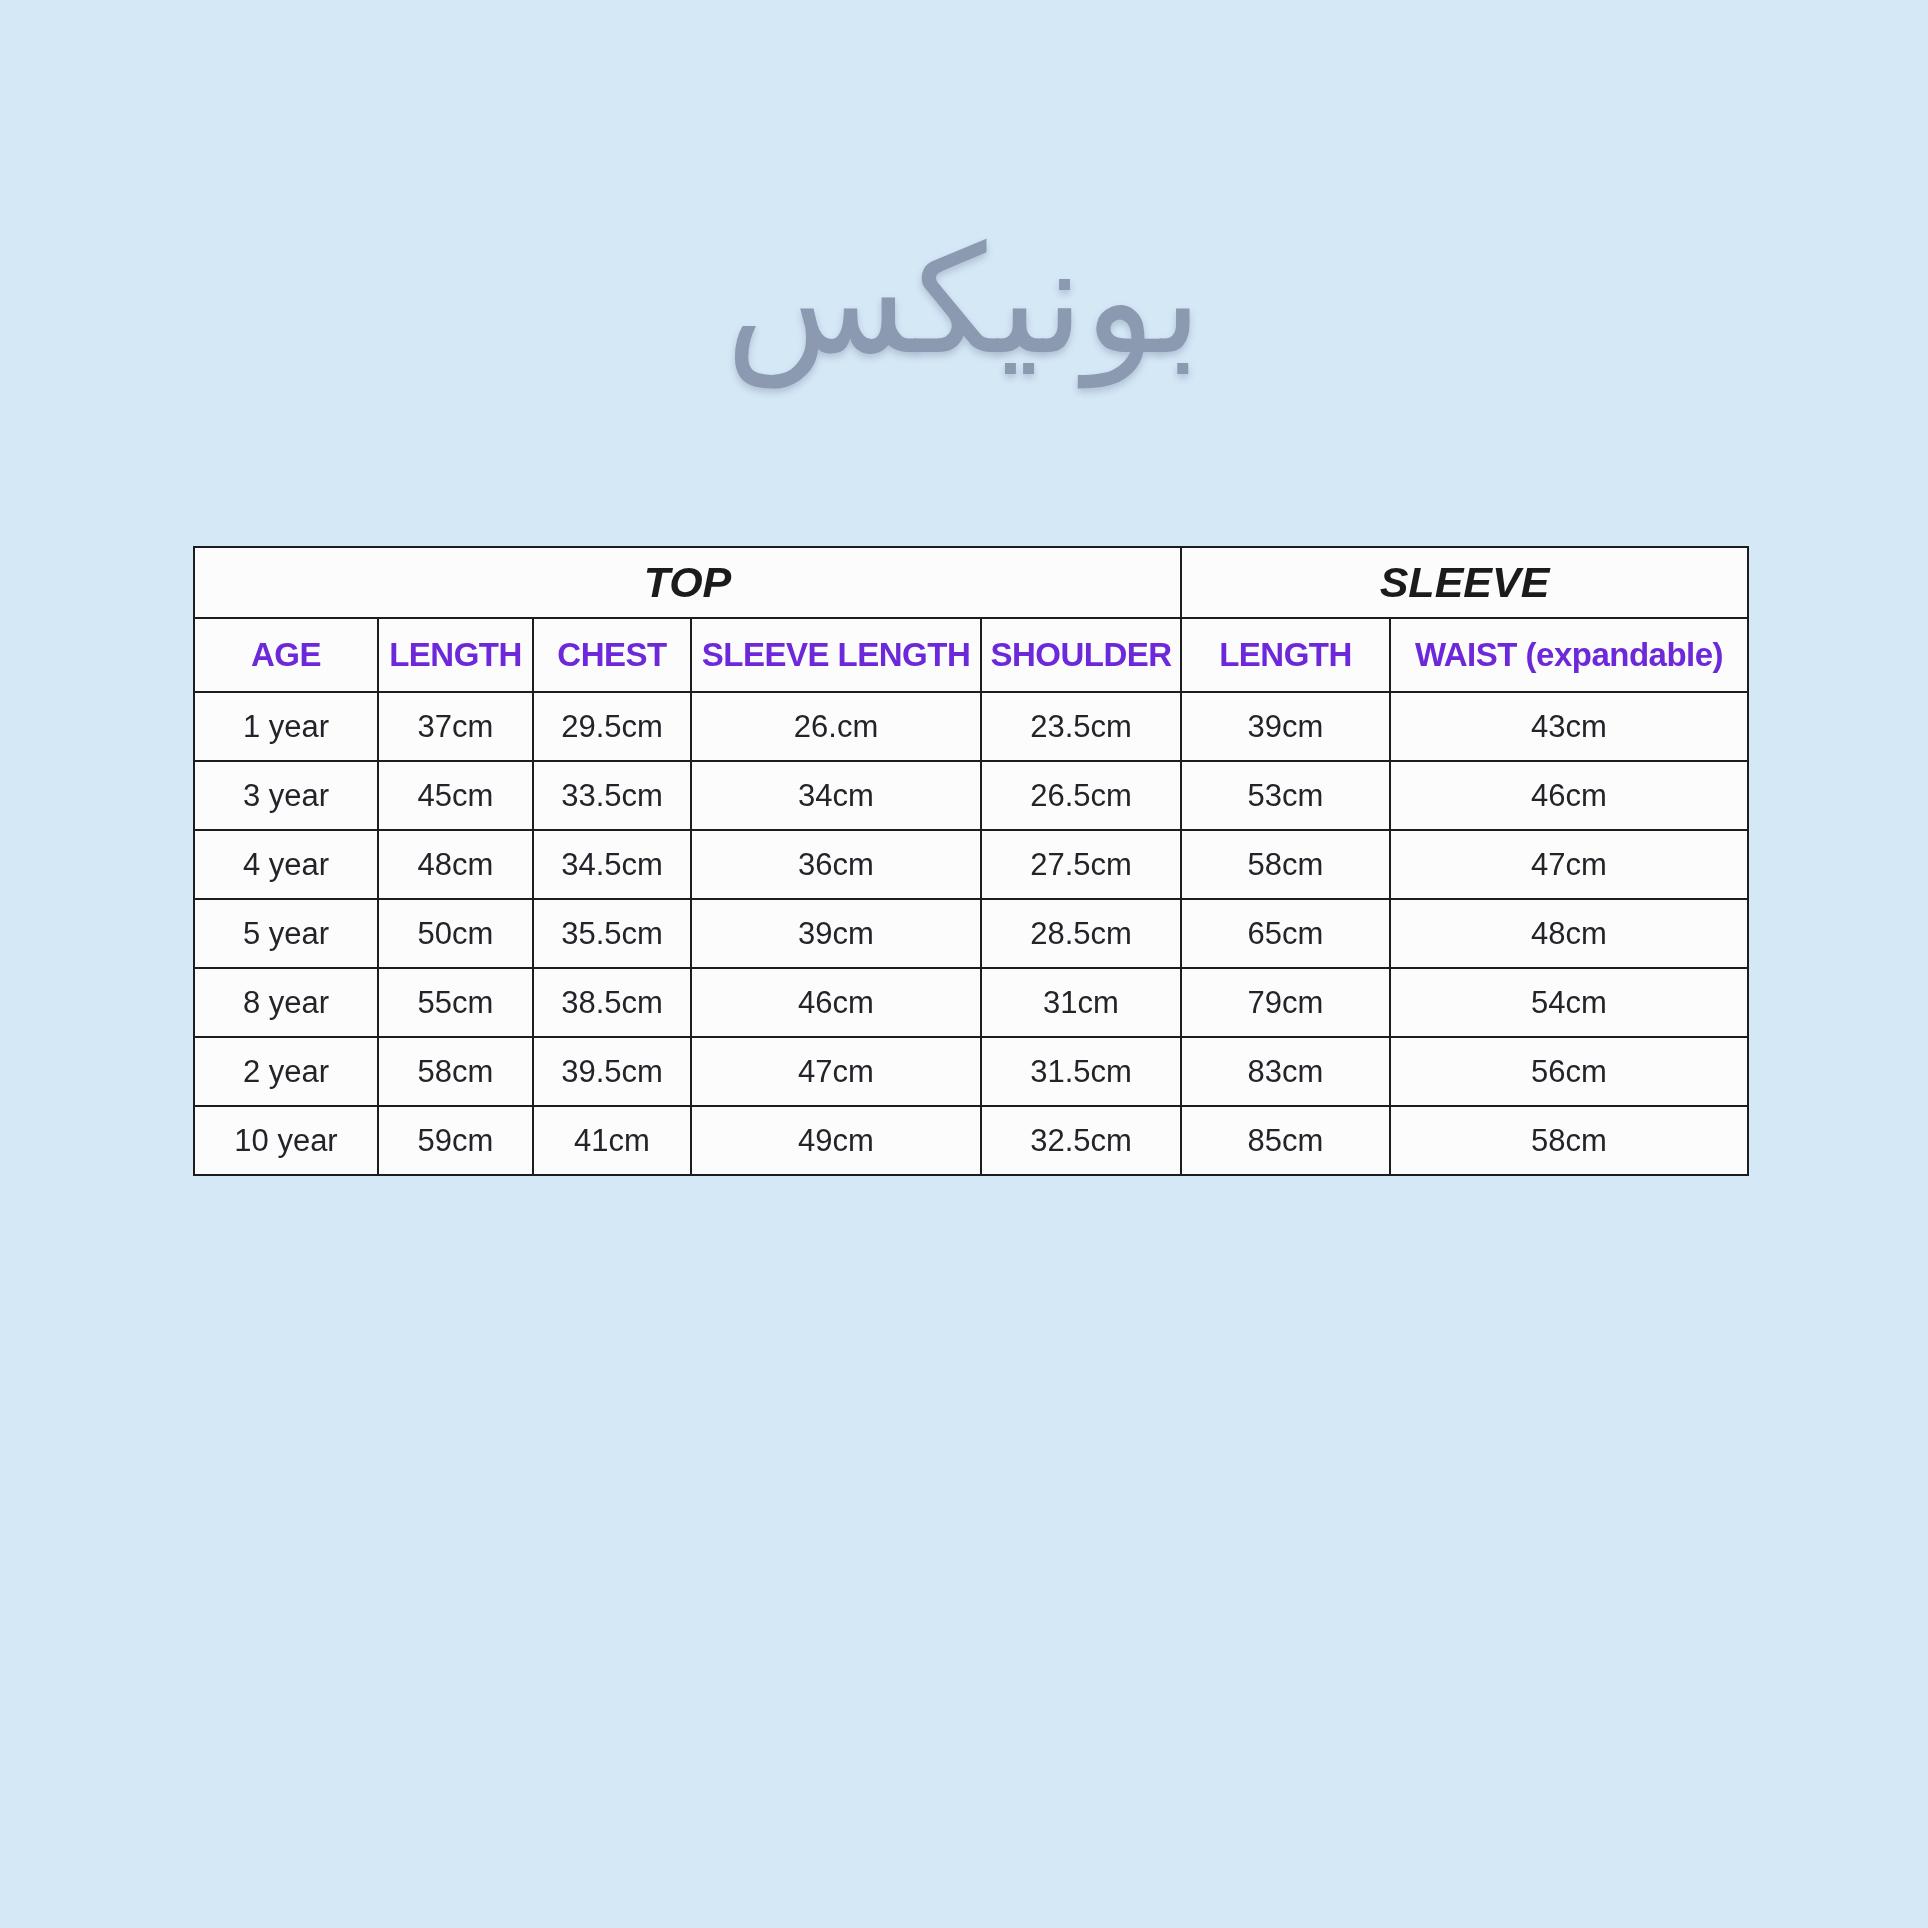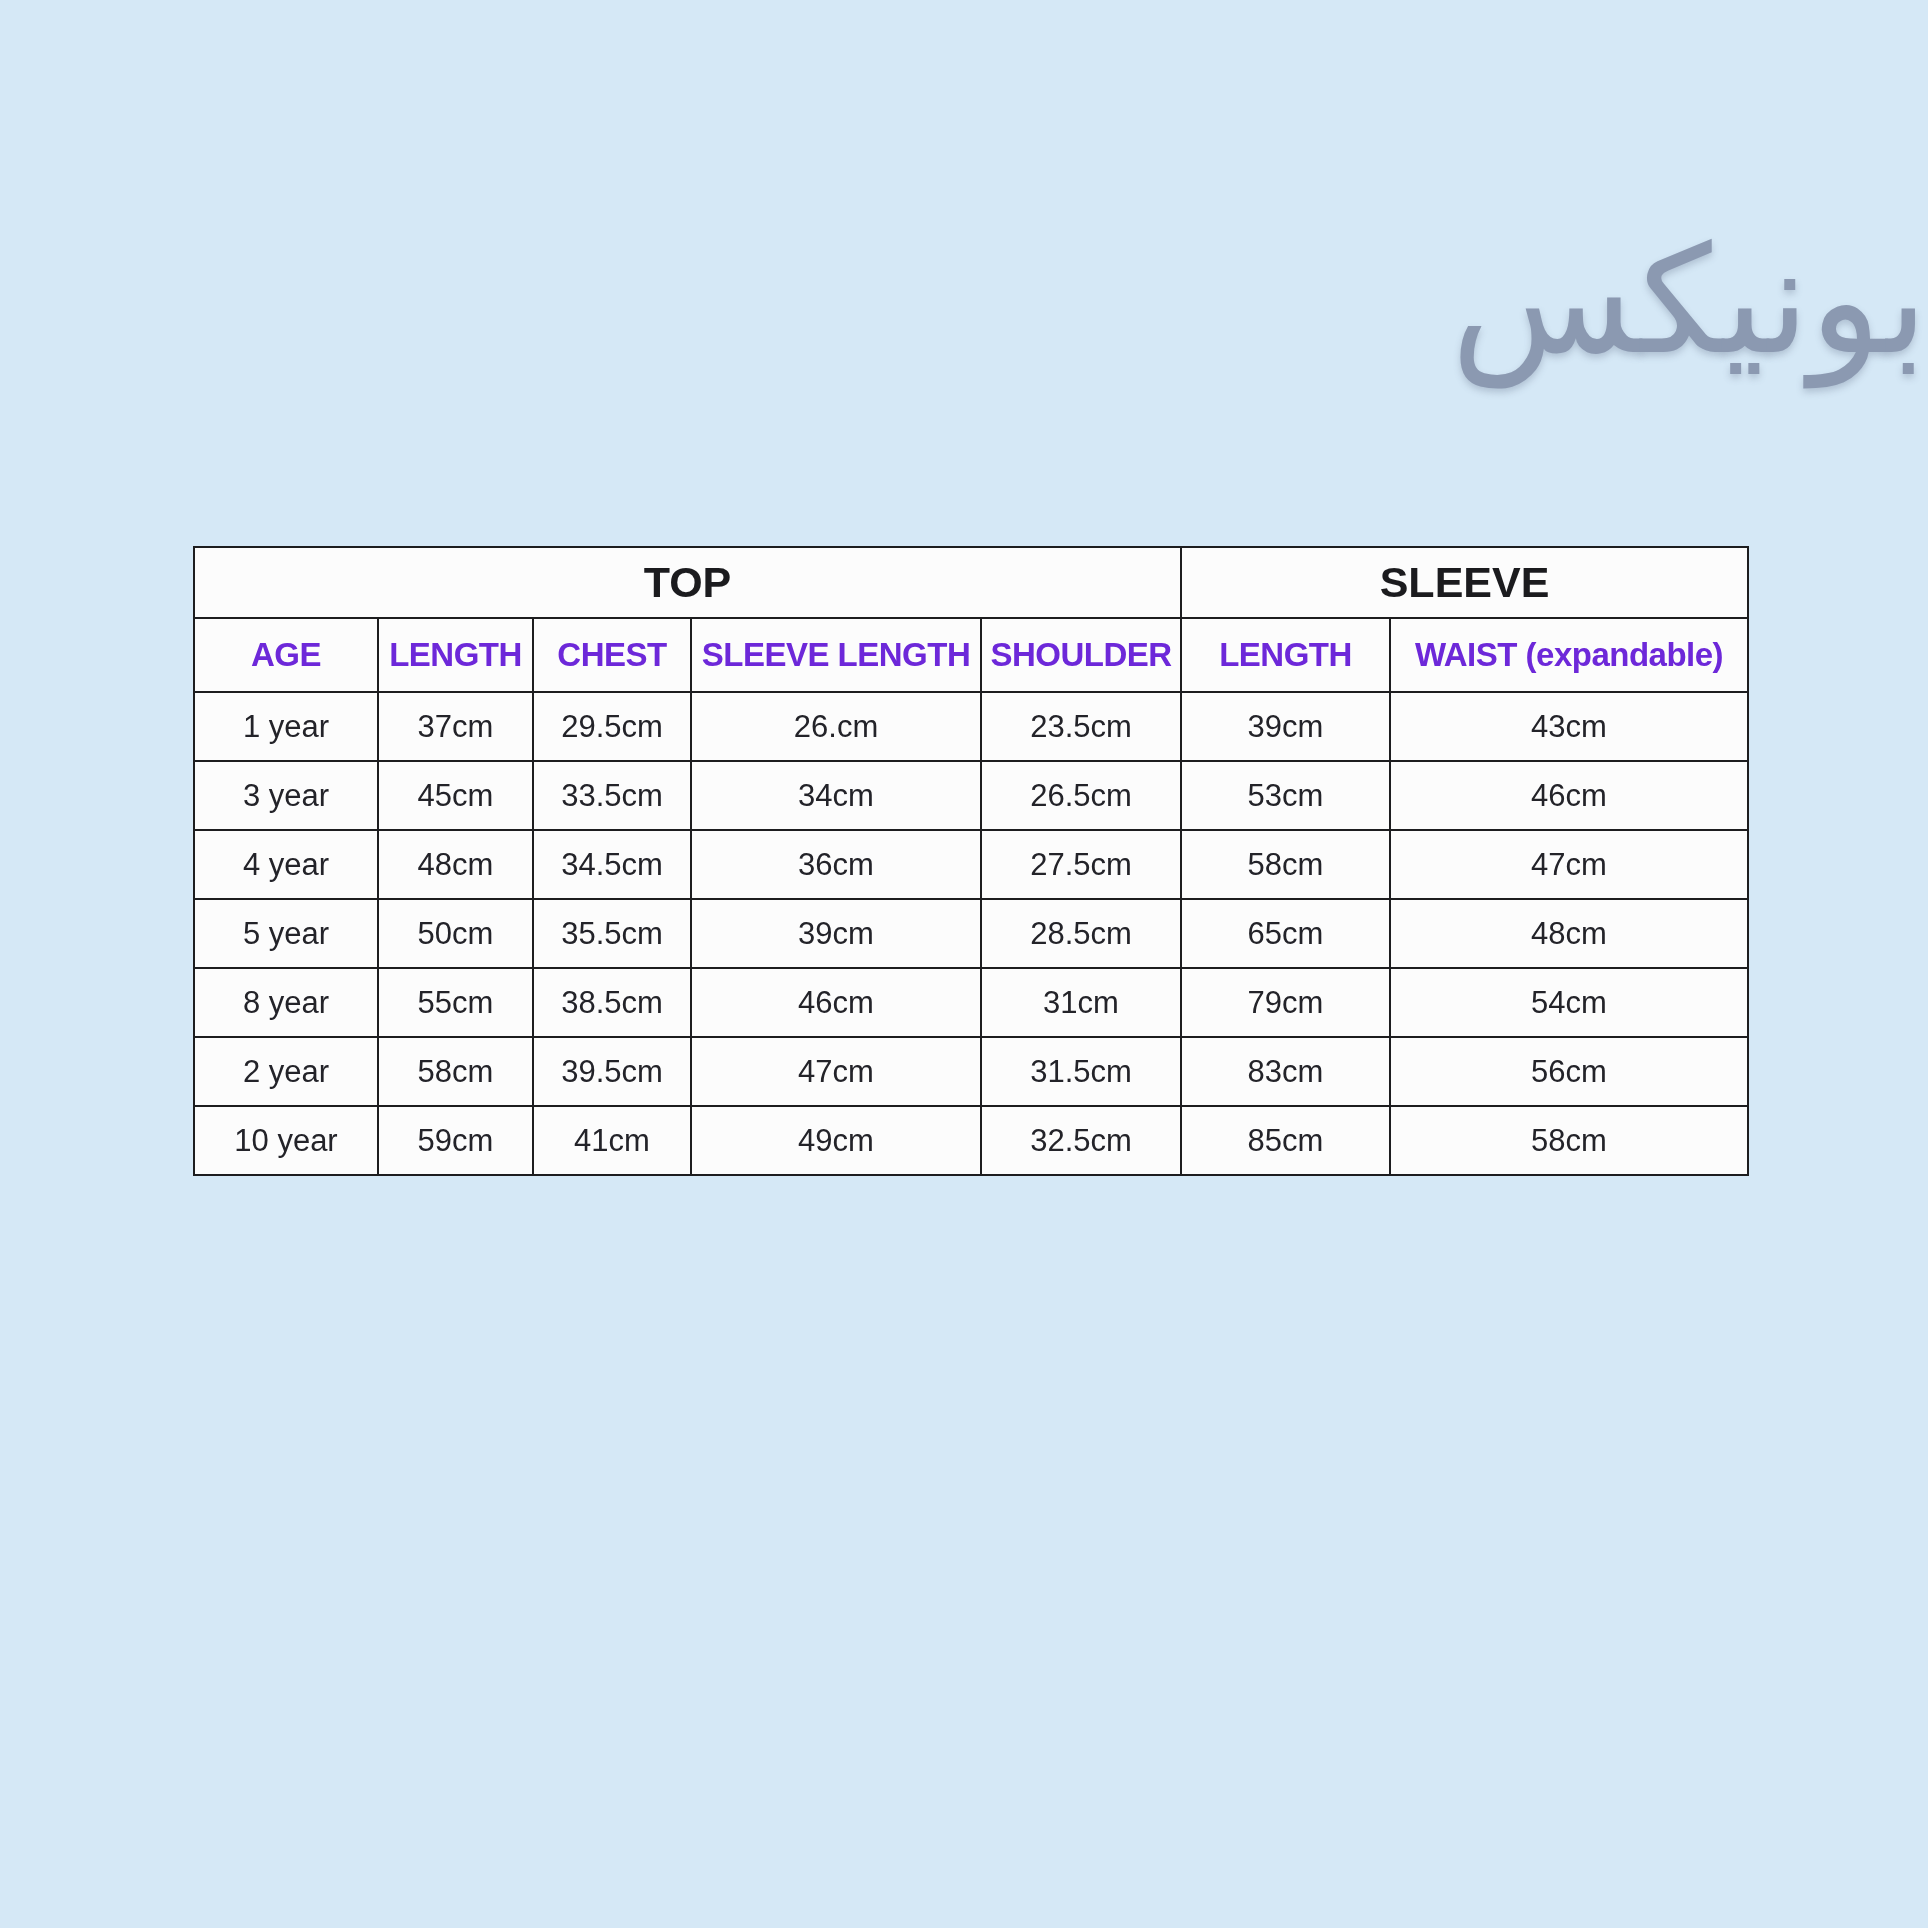--- a/index.html
+++ b/index.html
@@ -7,21 +7,21 @@
     width:1928px;height:1928px;
     background:#d5e8f6;
     font-family:"Liberation Sans",sans-serif;
     position:relative;
     overflow:hidden;
   }
   .canvas{position:absolute;inset:0;}
   .logo{
     position:absolute;
     top:212px;left:0;width:100%;
-    text-align:right;
+    text-align:center;
     direction:rtl;
     font-family:"DejaVu Sans",sans-serif;
     font-size:149px;
     line-height:1.2;
     font-weight:normal;
     color:#8b99b1;
     text-shadow:0 3.8px 7.5px rgba(92,107,133,0.30);
     letter-spacing:1.9px;
   }
   table.chart{
@@ -39,20 +39,21 @@
     color:#232329;
     padding:0;
     overflow:hidden;
     white-space:nowrap;
   }
   tr.section-row th{
     height:69px;
     font-size:43px;
     font-weight:bold;
     color:#1b1b1e;
+    font-style:italic;
   }
   tr.cols-row th{
     height:72px;
     font-size:33px;
     font-weight:bold;
     letter-spacing:-0.5px;
     color:#6d28d9;
   }
   tbody td{
     height:67px;

